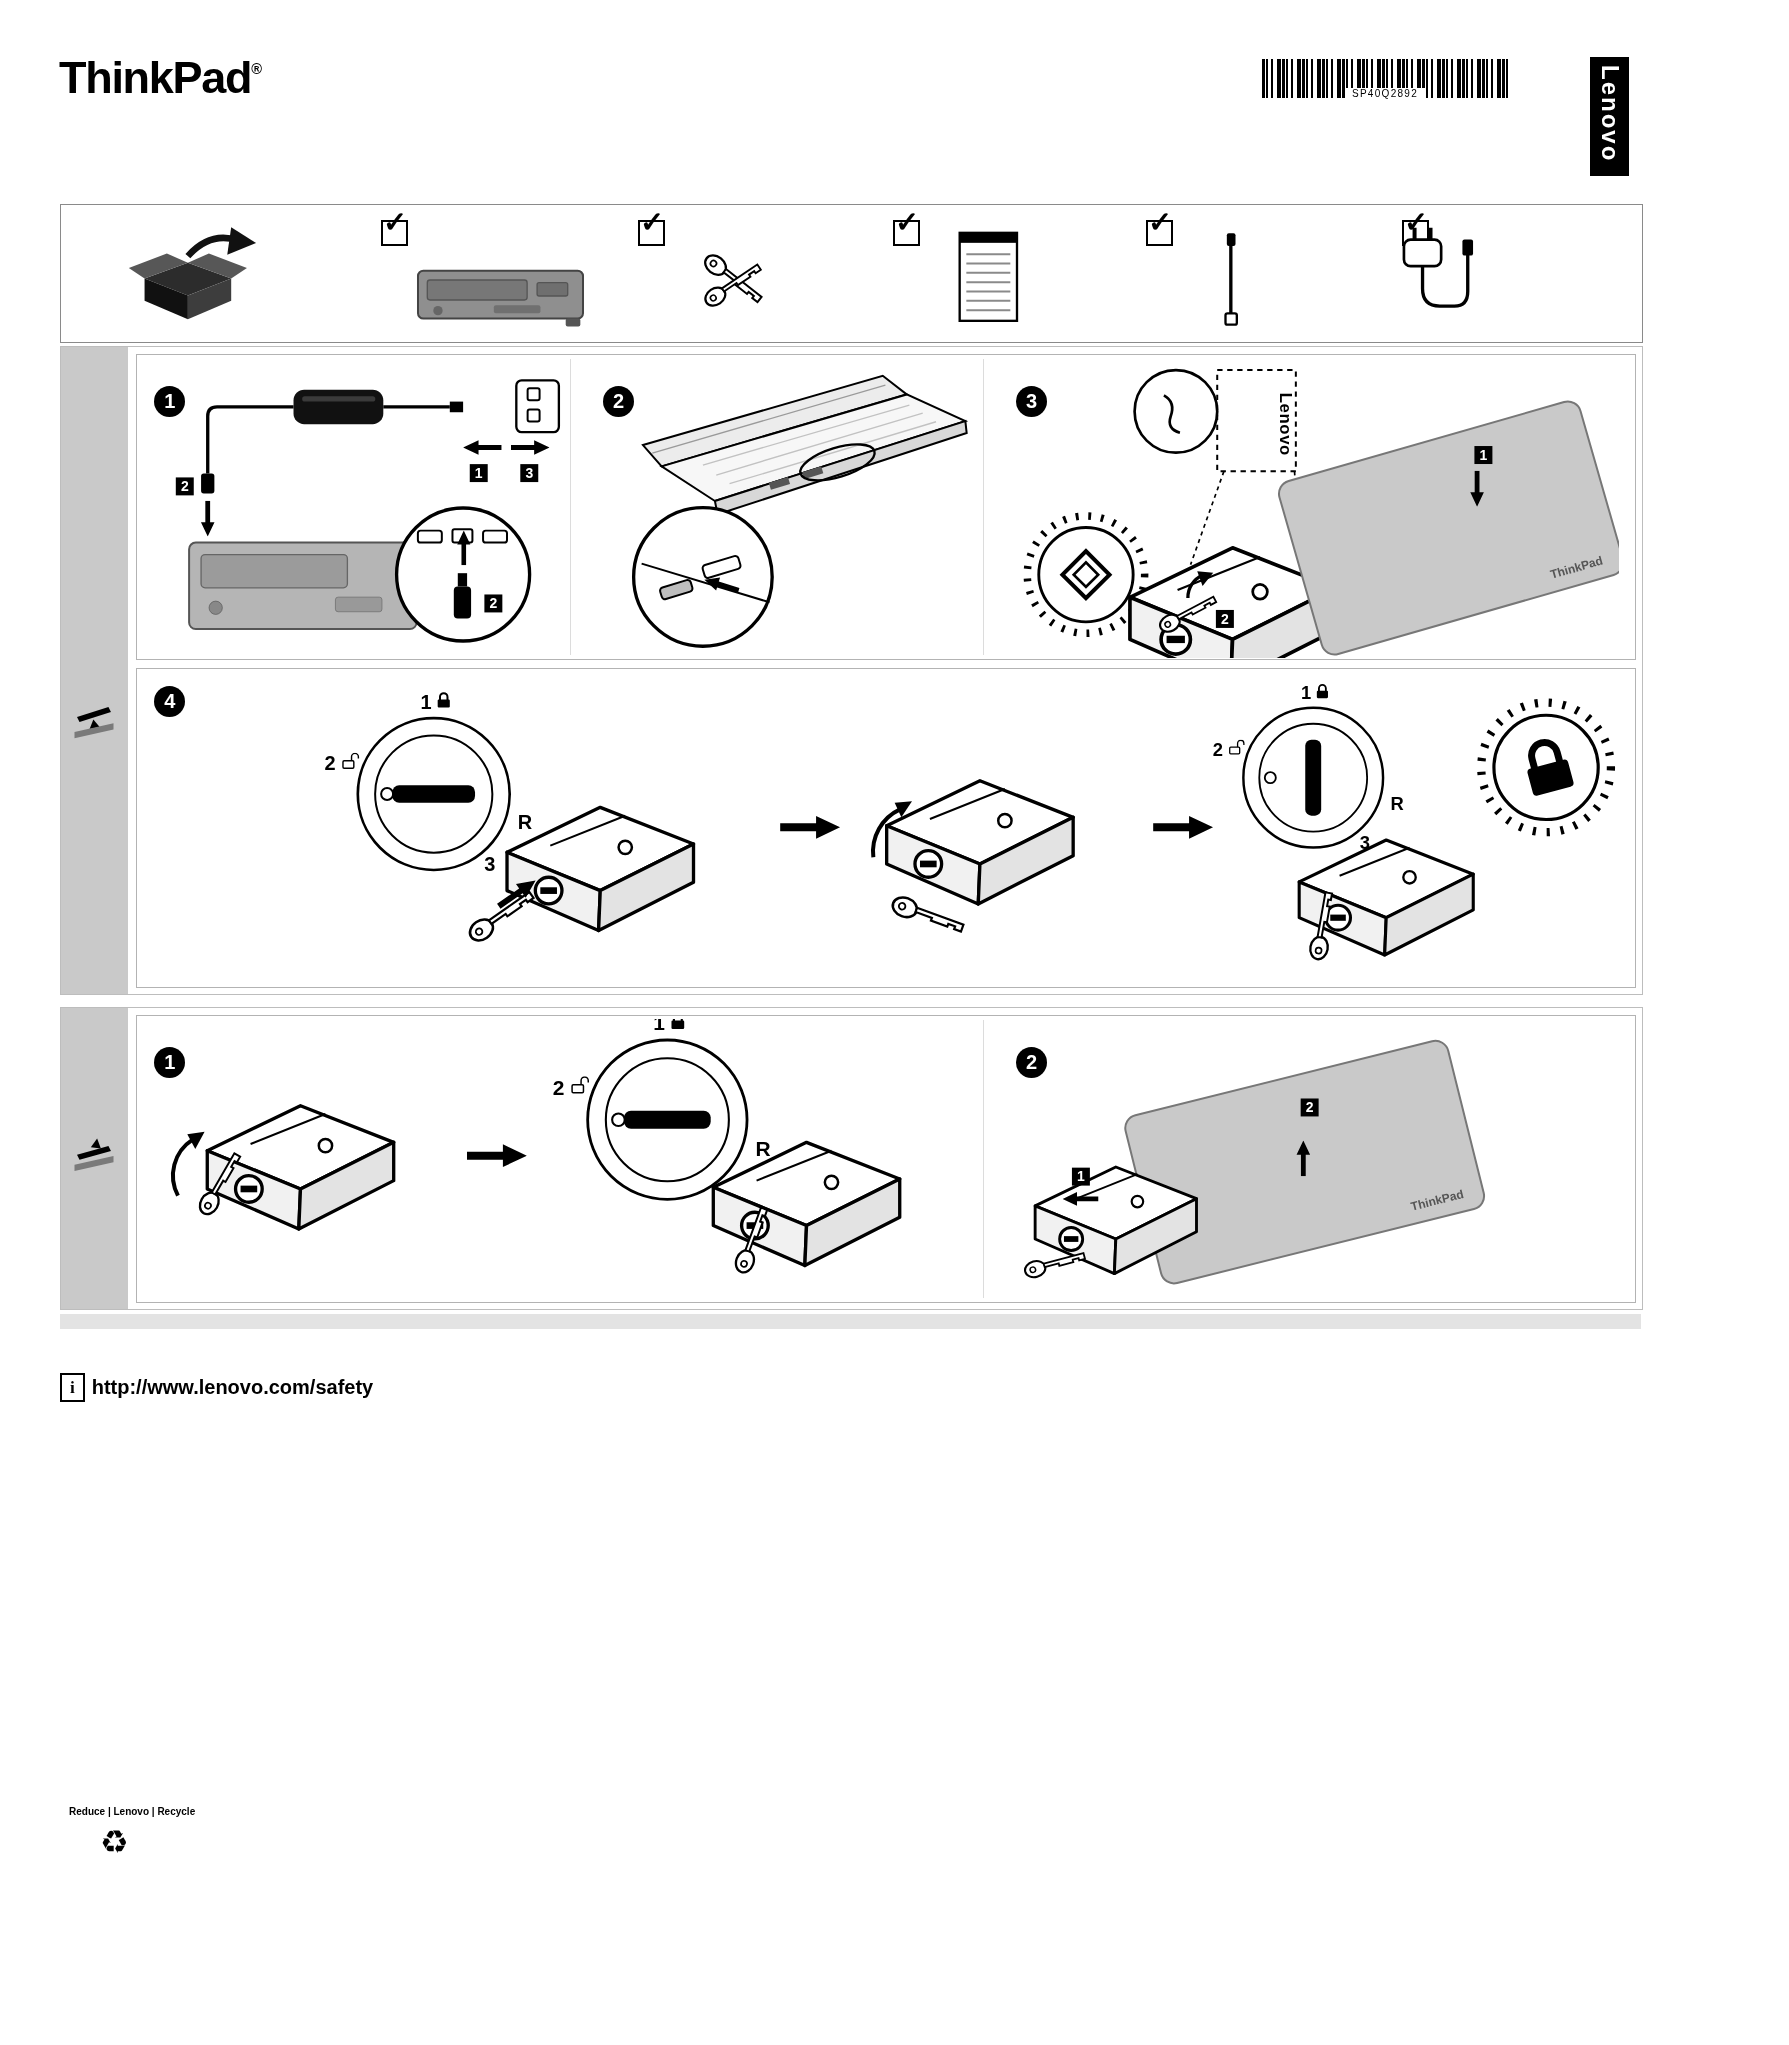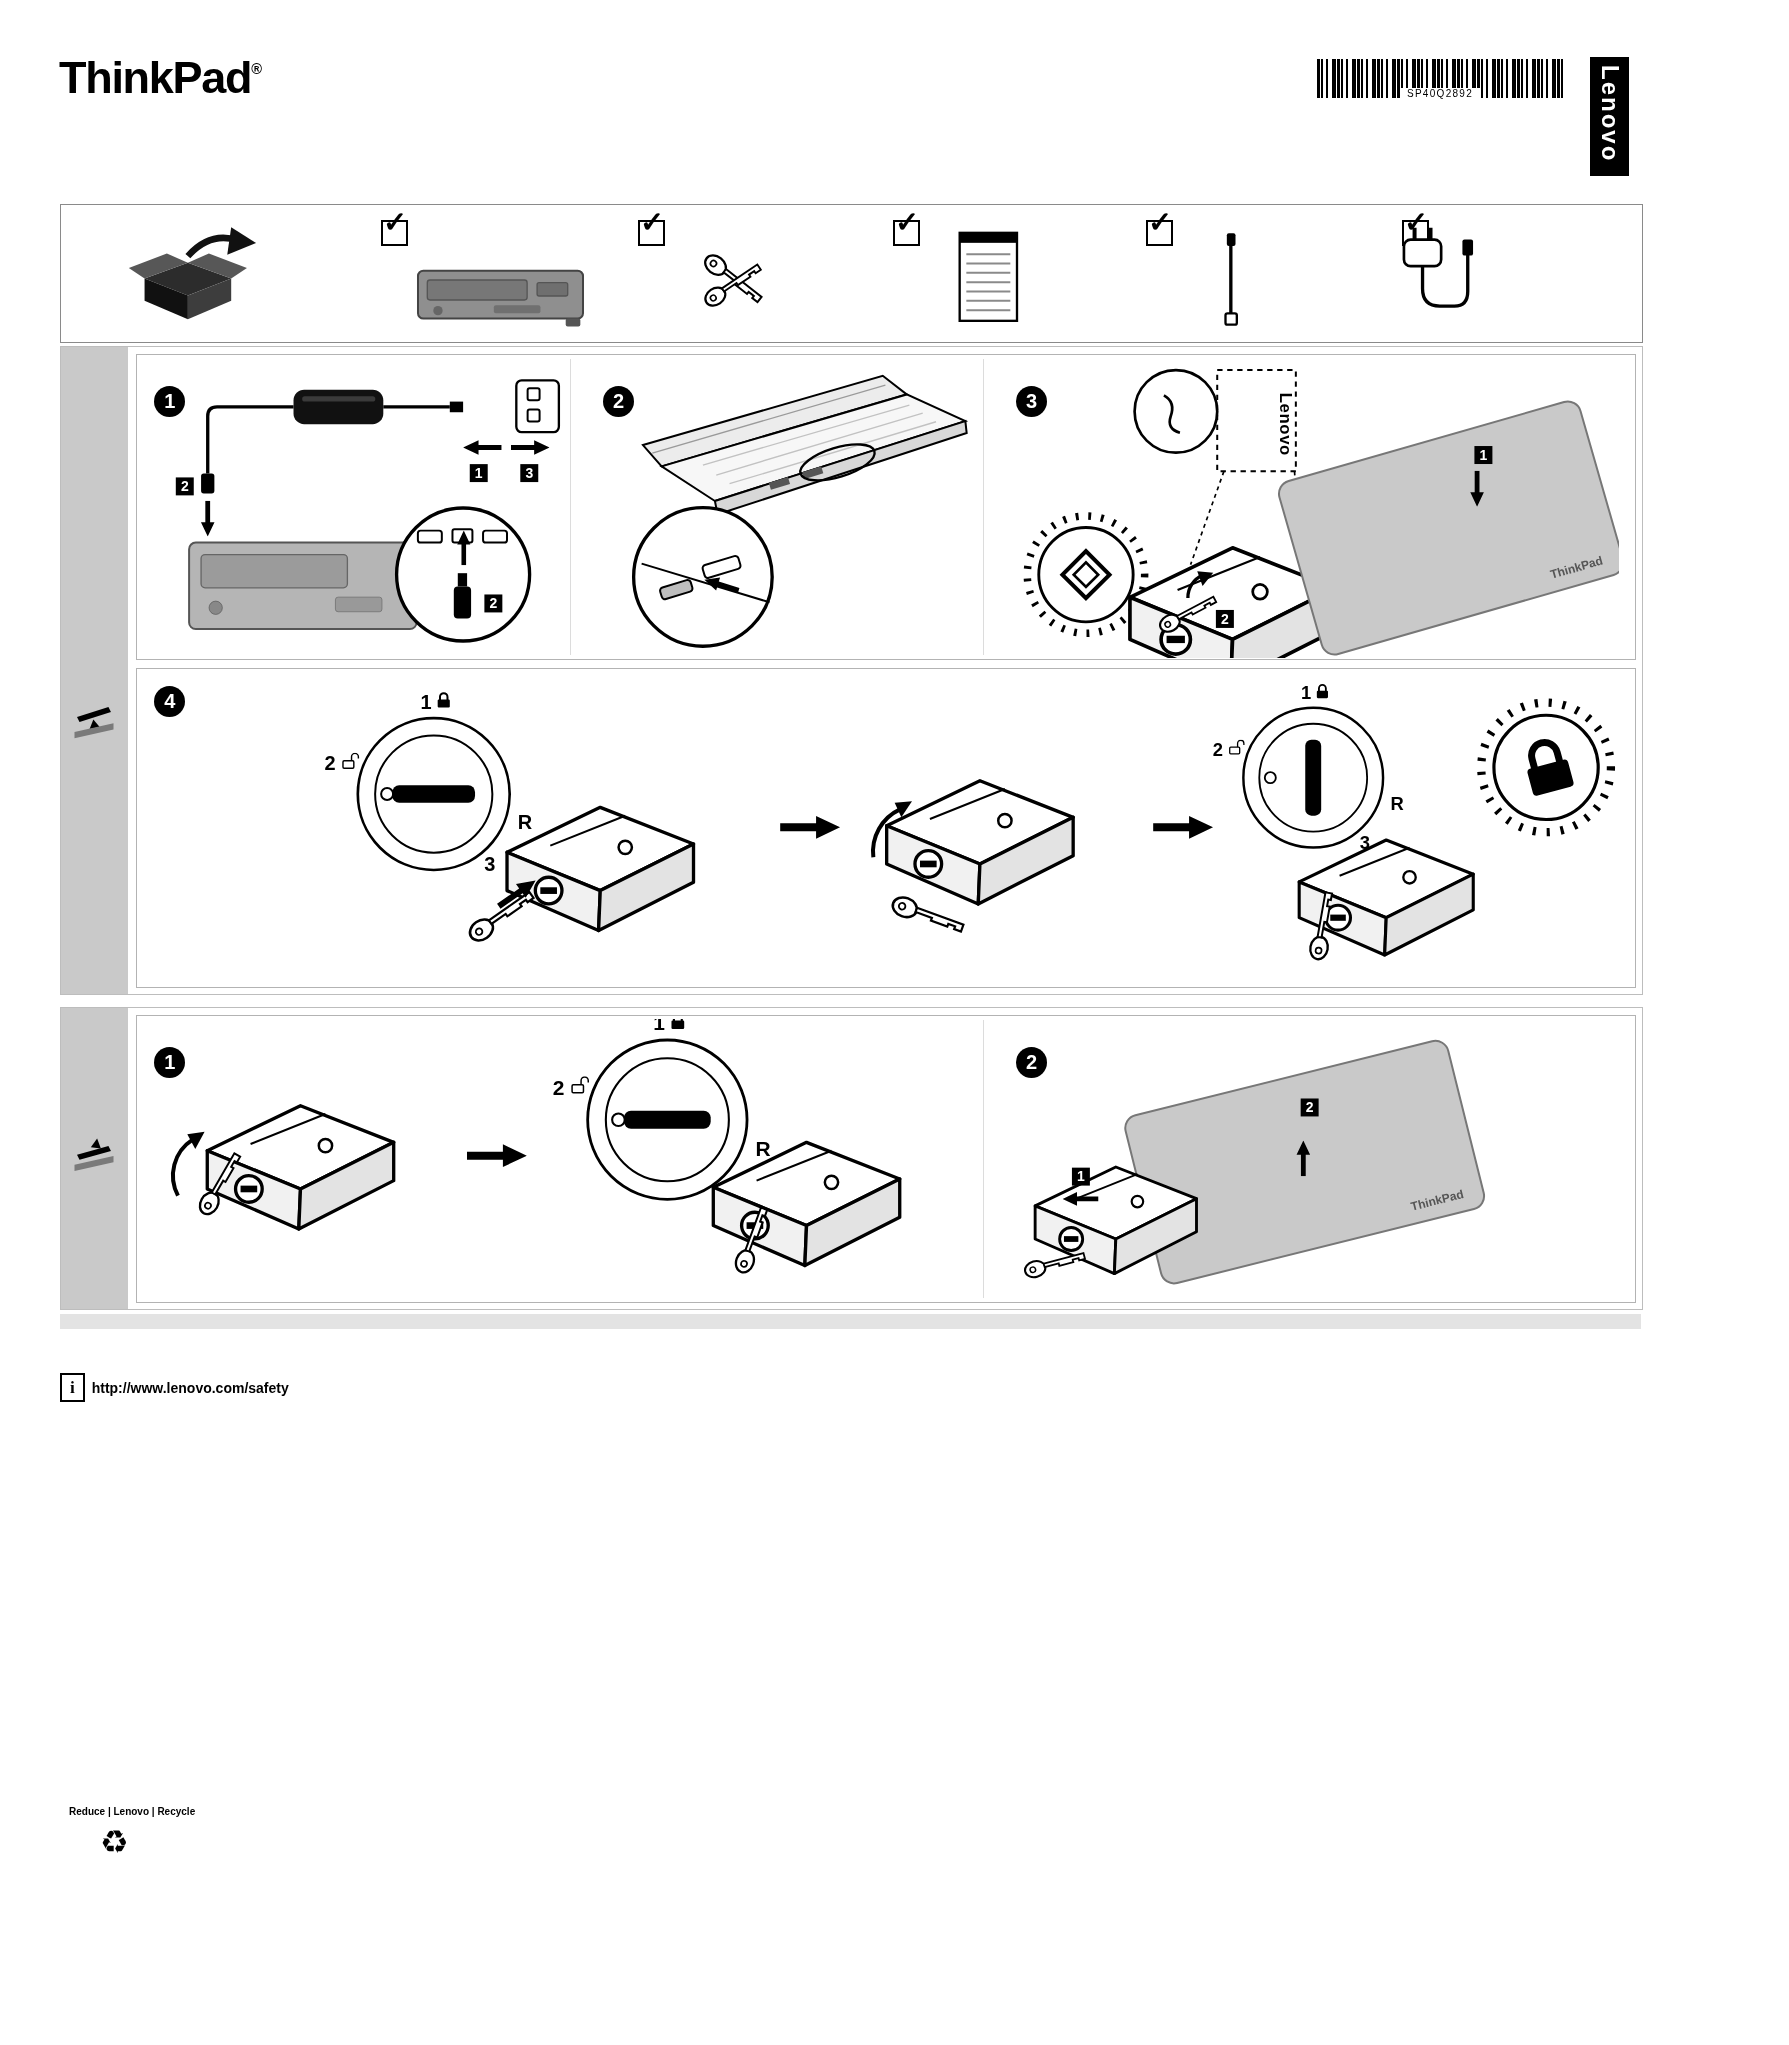--- a/index.html
+++ b/index.html
@@ -5,21 +5,21 @@
   html,body{margin:0;padding:0;}
   body{
     width:1790px;height:2046px;position:relative;background:#fff;
     font-family:"Liberation Sans", sans-serif;color:#000;overflow:hidden;
   }
   .abs{position:absolute;}
 
   
   #brand{left:59px;top:52px;font-size:45px;font-weight:bold;letter-spacing:-1.3px;}
   #brand sup{font-size:14.6px;vertical-align:18.6px;}
-  #barcode-wrap{left:1317px;top:59px;width:246px;}
+  #barcode-wrap{left:1262px;top:59px;width:246px;}
   #barcode-bars{height:39px;background:repeating-linear-gradient(90deg,#000 0 2.7px,#fff 2.7px 4px,#000 4px 6px,#fff 6px 9.3px,#000 9.3px 10.7px,#fff 10.7px 14.6px,#000 14.6px 18.6px,#fff 18.6px 20px);}
   #barcode-label{margin:-10px auto 0;width:max-content;background:#fff;padding:0 6.7px;font-size:10px;letter-spacing:1.3px;position:relative;}
   #lenovo-box{left:1590px;top:57px;width:39px;height:119px;background:#000;color:#fff;display:flex;align-items:flex-start;justify-content:center;}
   #lenovo-box span{writing-mode:vertical-rl;font-size:24px;font-weight:bold;letter-spacing:2px;padding-top:8px;}
 
   
   #checklist{left:60px;top:204px;width:1581px;height:137px;border:1.3px solid #8a8a8a;background:#fff;}
   .chk{position:absolute;width:22.6px;height:22.6px;border:2.7px solid #000;background:#fff;}
   .chk .tick{position:absolute;left:0px;top:-13.3px;font-size:29px;font-weight:bold;line-height:1;}
 
@@ -35,21 +35,21 @@
   .vline{position:absolute;top:4px;bottom:4px;width:1.3px;background:#dcdcdc;}
 
   .step-num{position:absolute;width:31px;height:31px;border-radius:50%;background:#000;color:#fff;
     font-weight:bold;font-size:20px;display:flex;align-items:center;justify-content:center;}
 
   
   #strip{left:60px;top:1314px;width:1581px;height:14.6px;background:#e3e3e3;}
   #info-row{left:60px;top:1373px;display:flex;align-items:center;gap:6.7px;}
   #info-icon{width:21px;height:25px;border:2.7px solid #000;display:flex;align-items:center;justify-content:center;
     font-weight:bold;font-size:17.3px;font-family:"Liberation Serif",serif;}
-  #safety-url{font-size:14px;font-weight:600;}
+  #safety-url{font-size:20px;font-weight:600;}
   #recycle{left:69px;top:1806px;font-size:10px;font-weight:bold;}
   #recycle-icon{left:100px;top:1826px;font-size:32px;line-height:1;}
 
   svg text{font-family:"Liberation Sans",sans-serif;}
   .bt{fill:#fff;font-size:21px;font-weight:bold;text-anchor:middle;}
   .dlbl{font-size:30px;font-weight:bold;fill:#000;}
   .dock-brand{font-size:25px;font-weight:bold;fill:#000;letter-spacing:1px;}
   .lap-brand{font-size:18px;font-weight:bold;fill:#555;}
 </style>
 </head>

